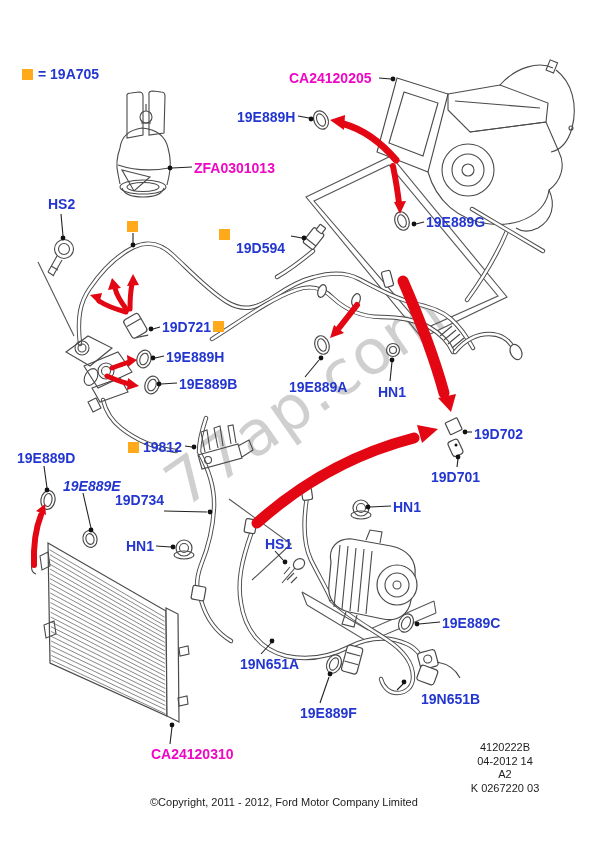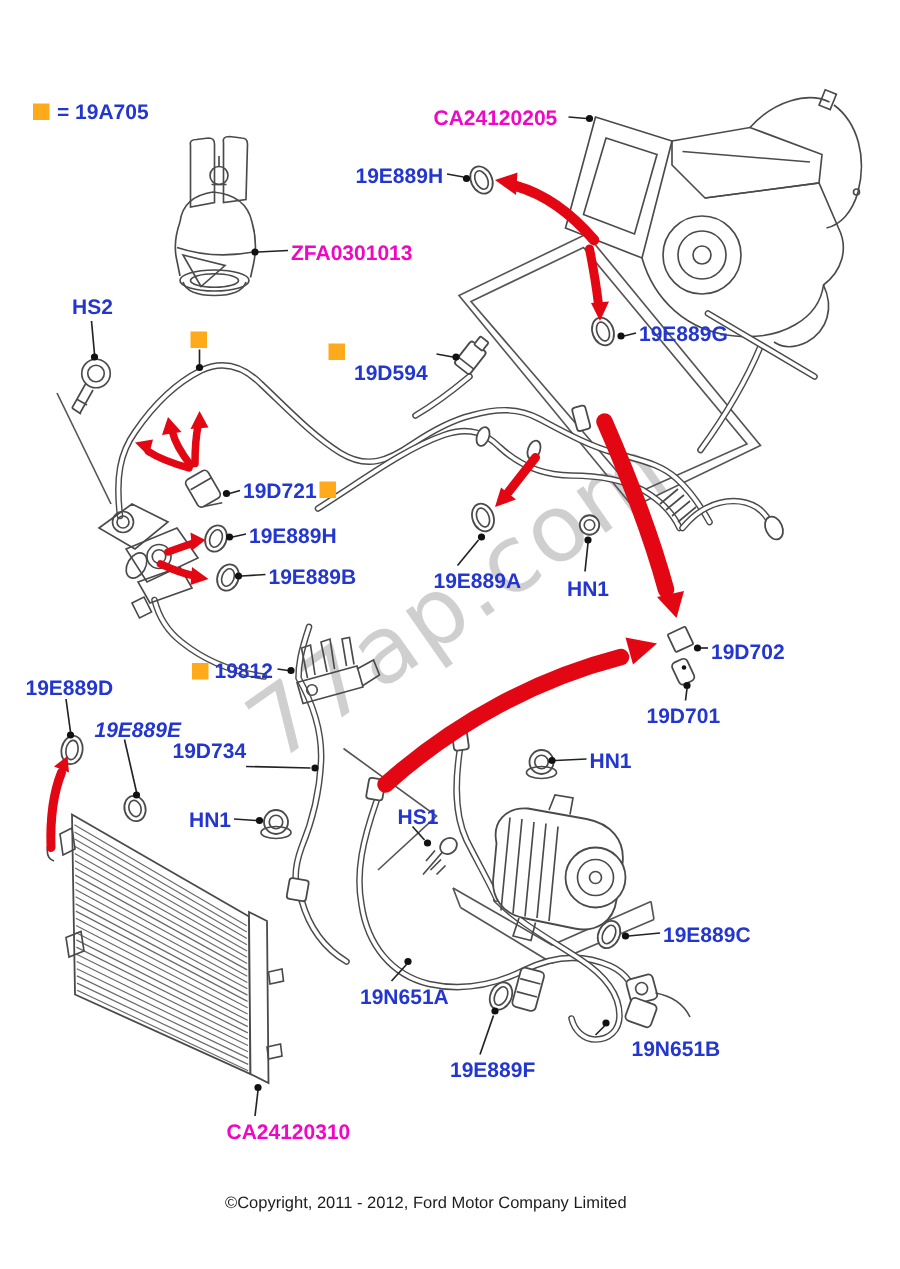--- a/index.html
+++ b/index.html
@@ -379,13 +379,19 @@
   <div class="lbl" style="left:115px;top:492px;">19D734</div>
   <div class="lbl" style="left:126px;top:538px;">HN1</div>
   <div class="lbl" style="left:265px;top:536px;">HS1</div>
   <div class="lbl" style="left:442px;top:615px;">19E889C</div>
   <div class="lbl" style="left:240px;top:656px;">19N651A</div>
   <div class="lbl" style="left:300px;top:705px;">19E889F</div>
   <div class="lbl" style="left:374px;top:691px;margin-left:47px;">19N651B</div>
   <div class="lbl mag" style="left:127px;top:746px;margin-left:24px;">CA24120310</div>
 
   <div class="lbl blk" style="left:150px;top:796px;">©Copyright, 2011 - 2012, Ford Motor Company Limited</div>
+  <div class="codeblock">
+    <div>4120222B</div>
+    <div>04-2012 14</div>
+    <div>A2</div>
+    <div>K 0267220 03</div>
+  </div>
 </div>
 
 </body></html>

